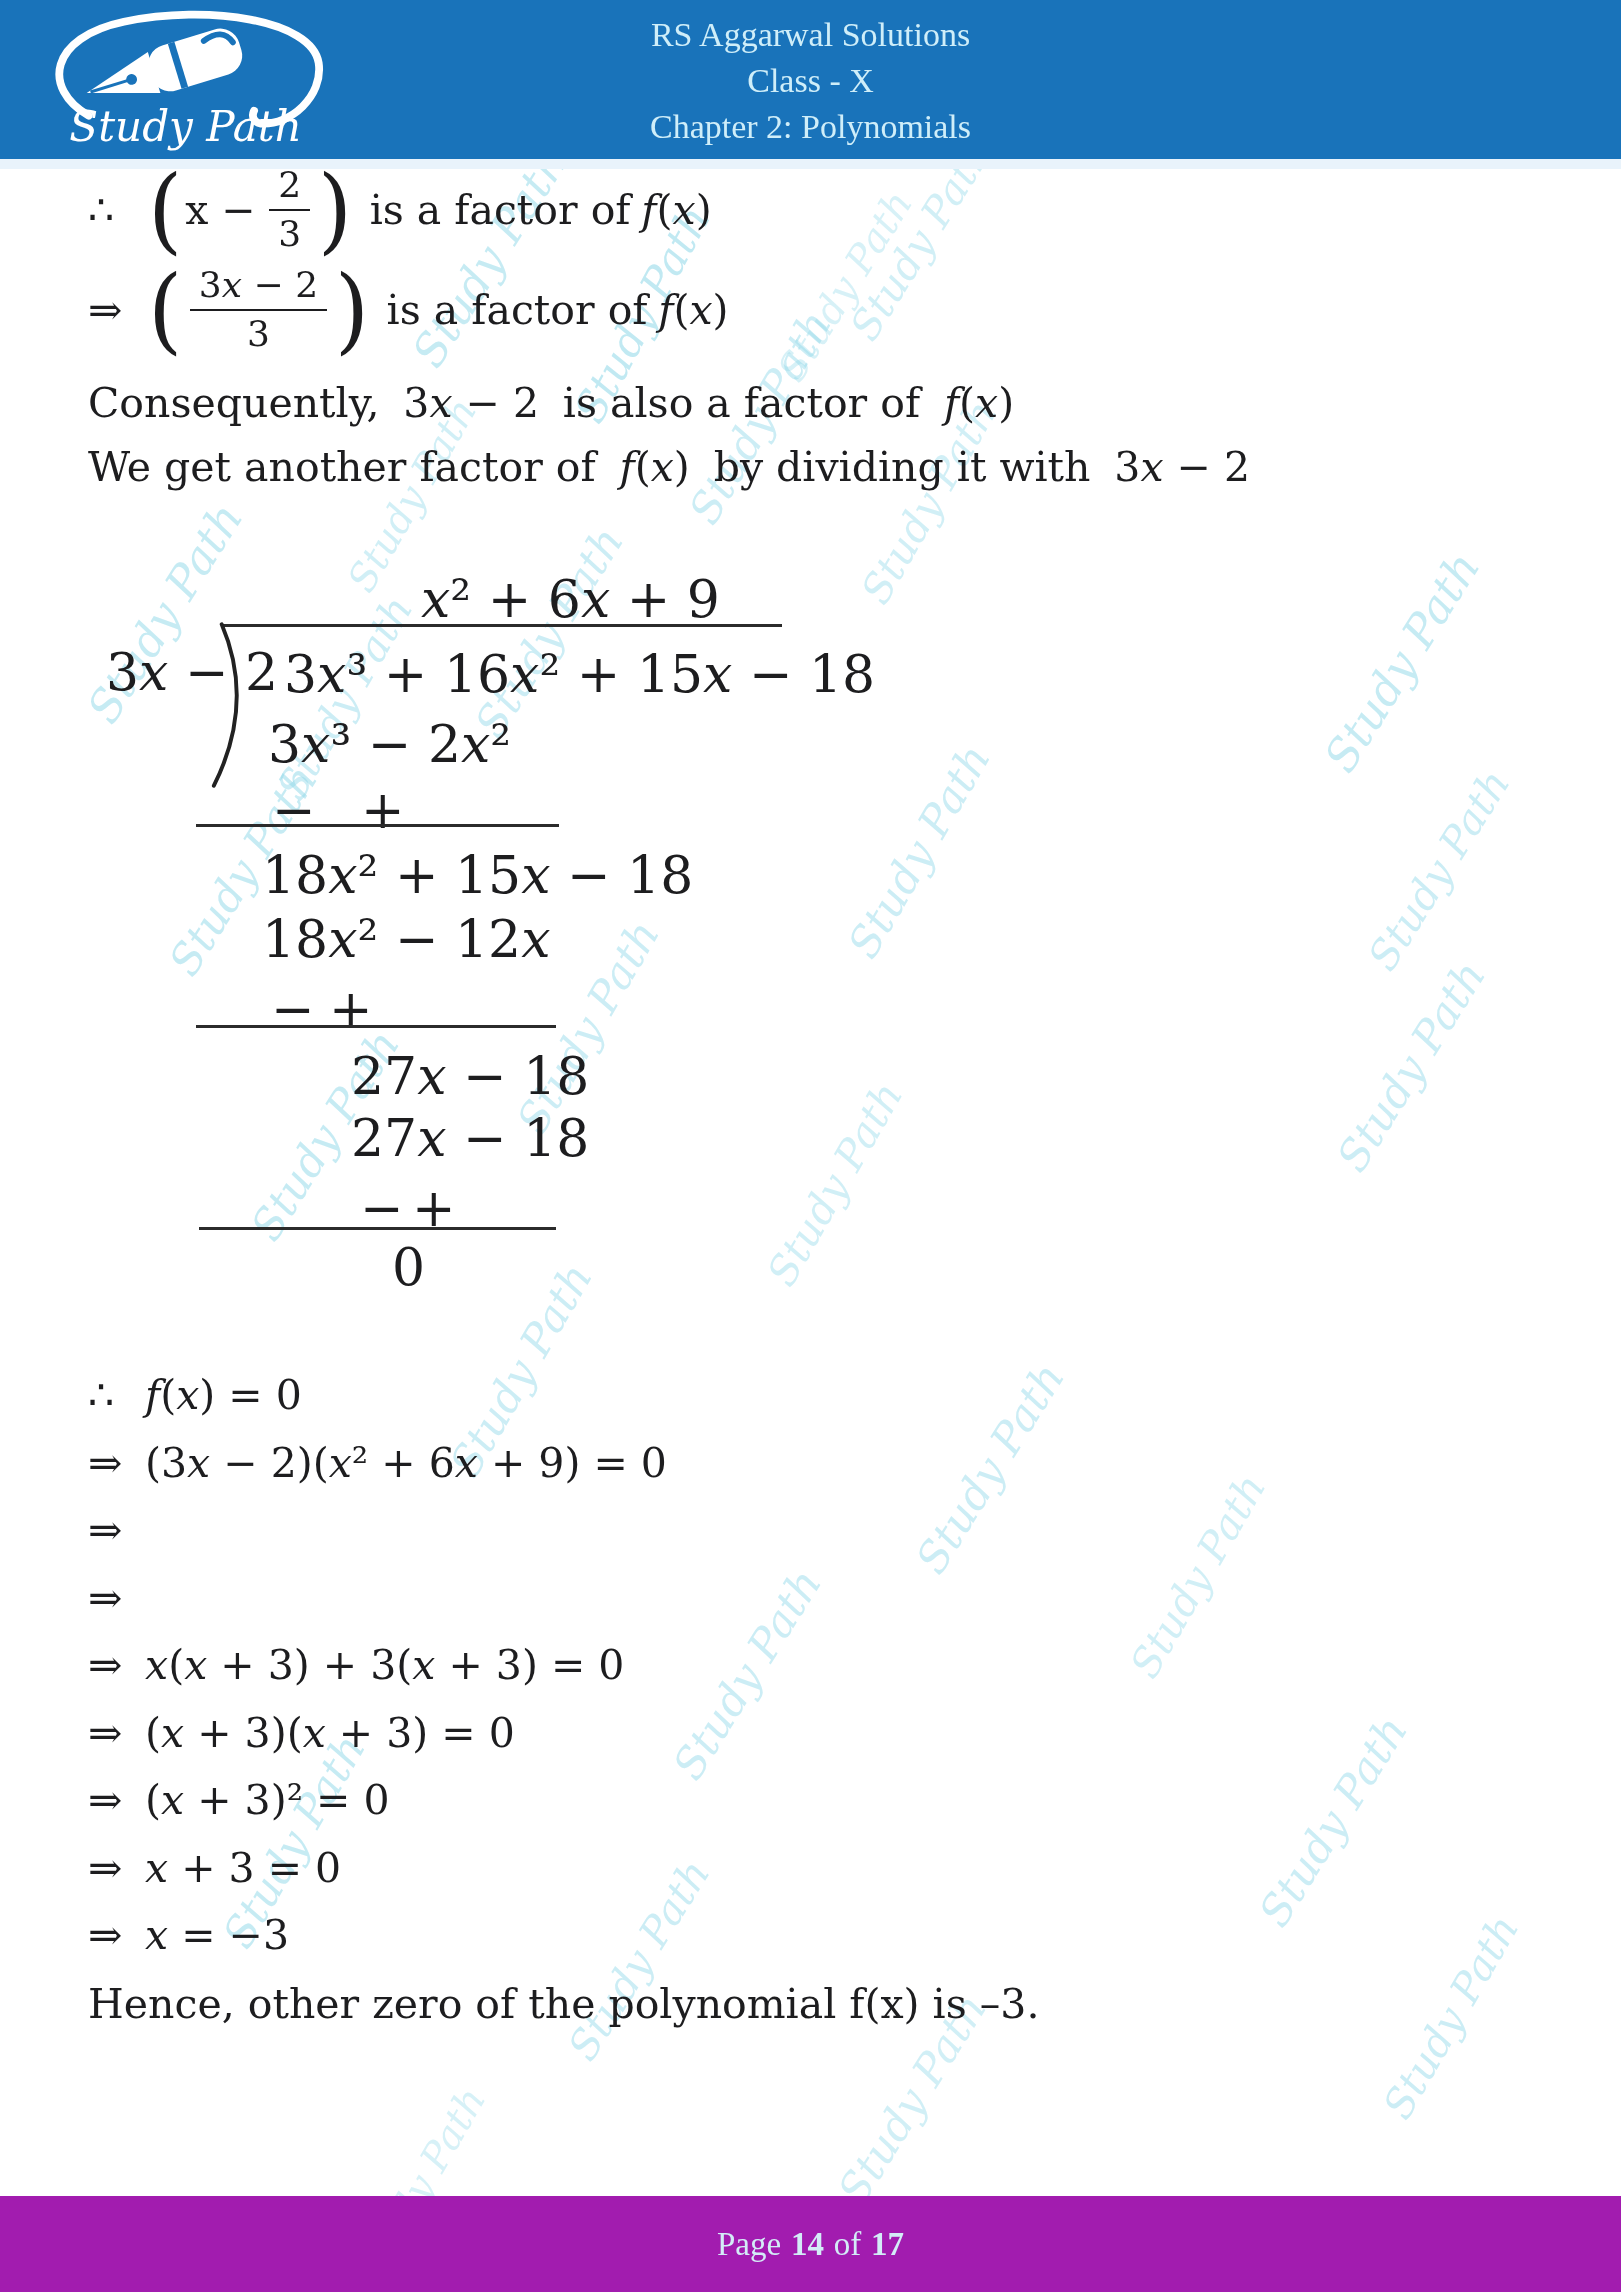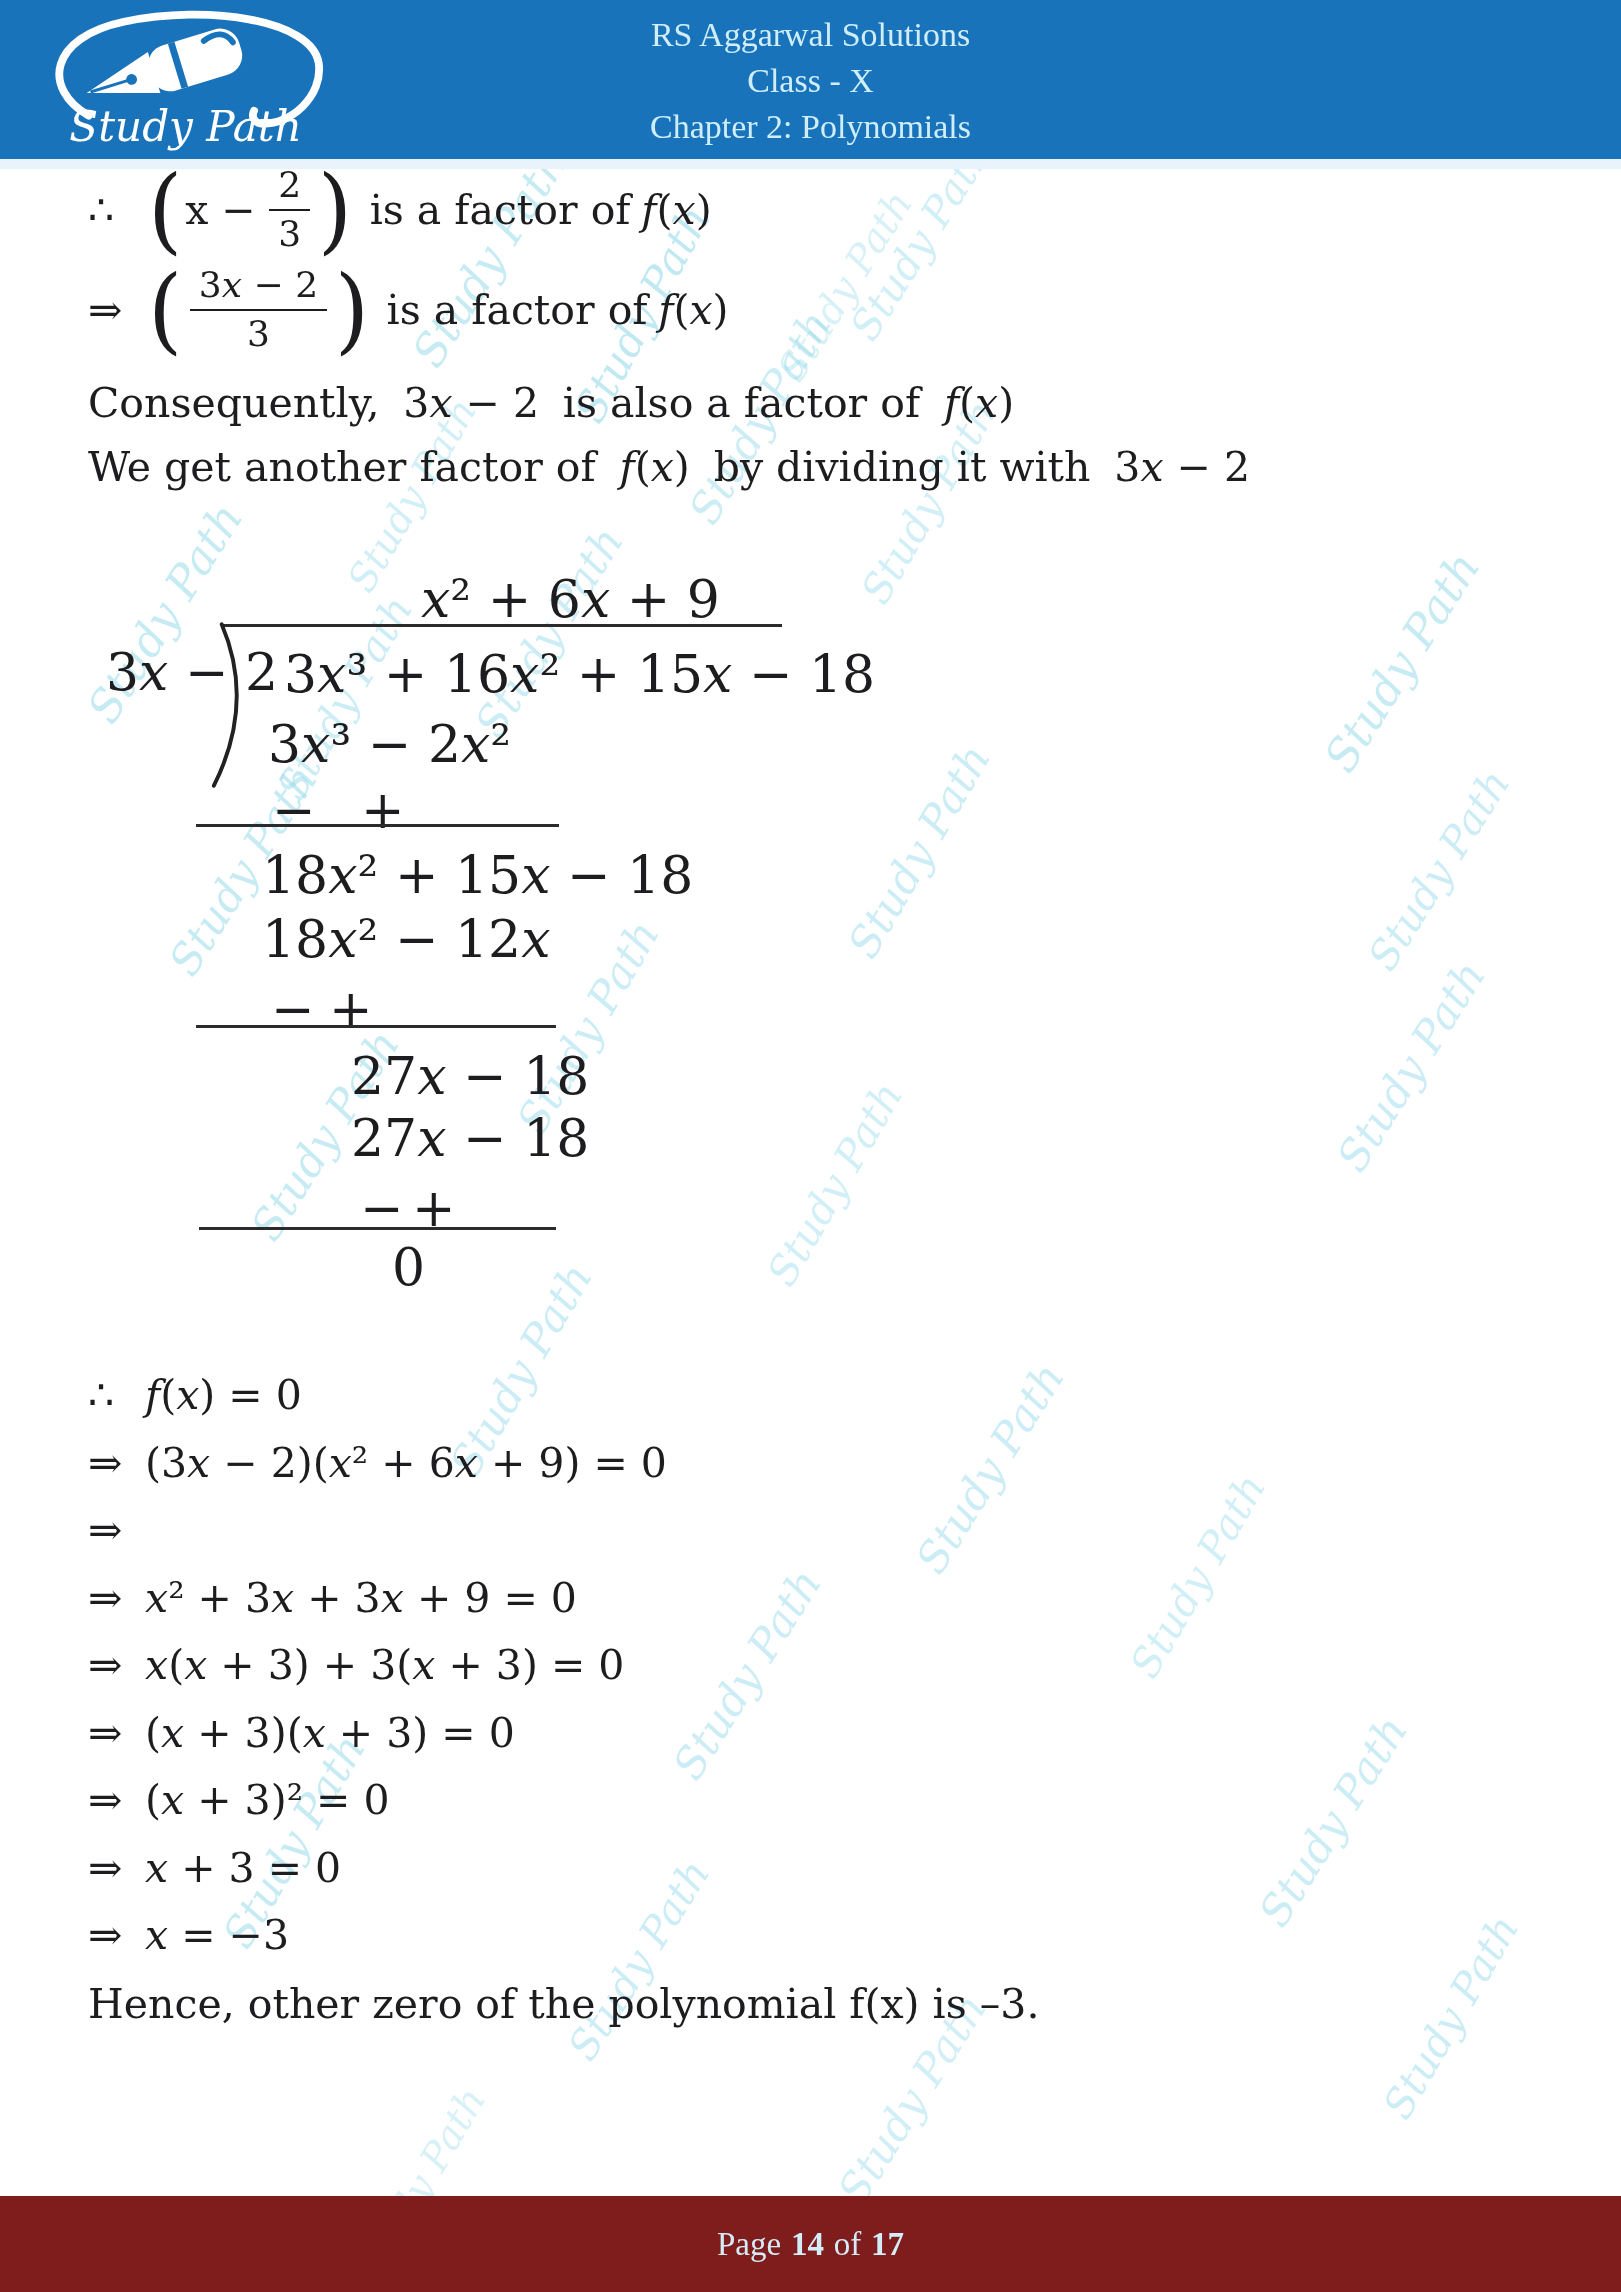--- a/index.html
+++ b/index.html
@@ -46,21 +46,21 @@
   
   .steps{position:absolute;left:88px;top:1371px;}
   .step{display:flex;align-items:baseline;font-size:41px;height:41px;margin-bottom:26.5px;white-space:nowrap;}
   .conclusion{position:absolute;left:88px;top:1980px;font-size:41px;white-space:nowrap;}
 
   
   i{font-style:italic;}
 
   
   .footer-bar{
-    position:absolute;left:0;bottom:0;width:100%;height:97px;background:#7f1d1d;
+    position:absolute;left:0;bottom:0;width:100%;height:97px;background:#a21caf;
     display:flex;align-items:center;justify-content:center;
     font-family:"Liberation Serif",serif;font-size:33px;color:#d3ecf7;
   }
   .footer-bar span{margin:0 4.9px;}
   .footer-bar b{margin:0 4.9px;font-weight:bold;}
 </style>
 </head>
 <body>
 
 <div class="page">
@@ -188,21 +188,20 @@
     </div>
     <div class="step">
       <span class="msym">⇒</span>
       <span class="mathify">(3<i>x</i> − 2)(<i>x</i>² + 6<i>x</i> + 9) = 0</span>
     </div>
     <div class="step">
       <span class="msym">⇒</span>
     </div>
     <div class="step">
       <span class="msym">⇒</span>
-      <span class="mathify"><i>x</i>² + 3<i>x</i> + 3<i>x</i> + 9 = 0</span>
     </div>
     <div class="step">
       <span class="msym">⇒</span>
       <span class="mathify"><i>x</i>(<i>x</i> + 3) + 3(<i>x</i> + 3) = 0</span>
     </div>
     <div class="step">
       <span class="msym">⇒</span>
       <span class="mathify">(<i>x</i> + 3)(<i>x</i> + 3) = 0</span>
     </div>
     <div class="step">

